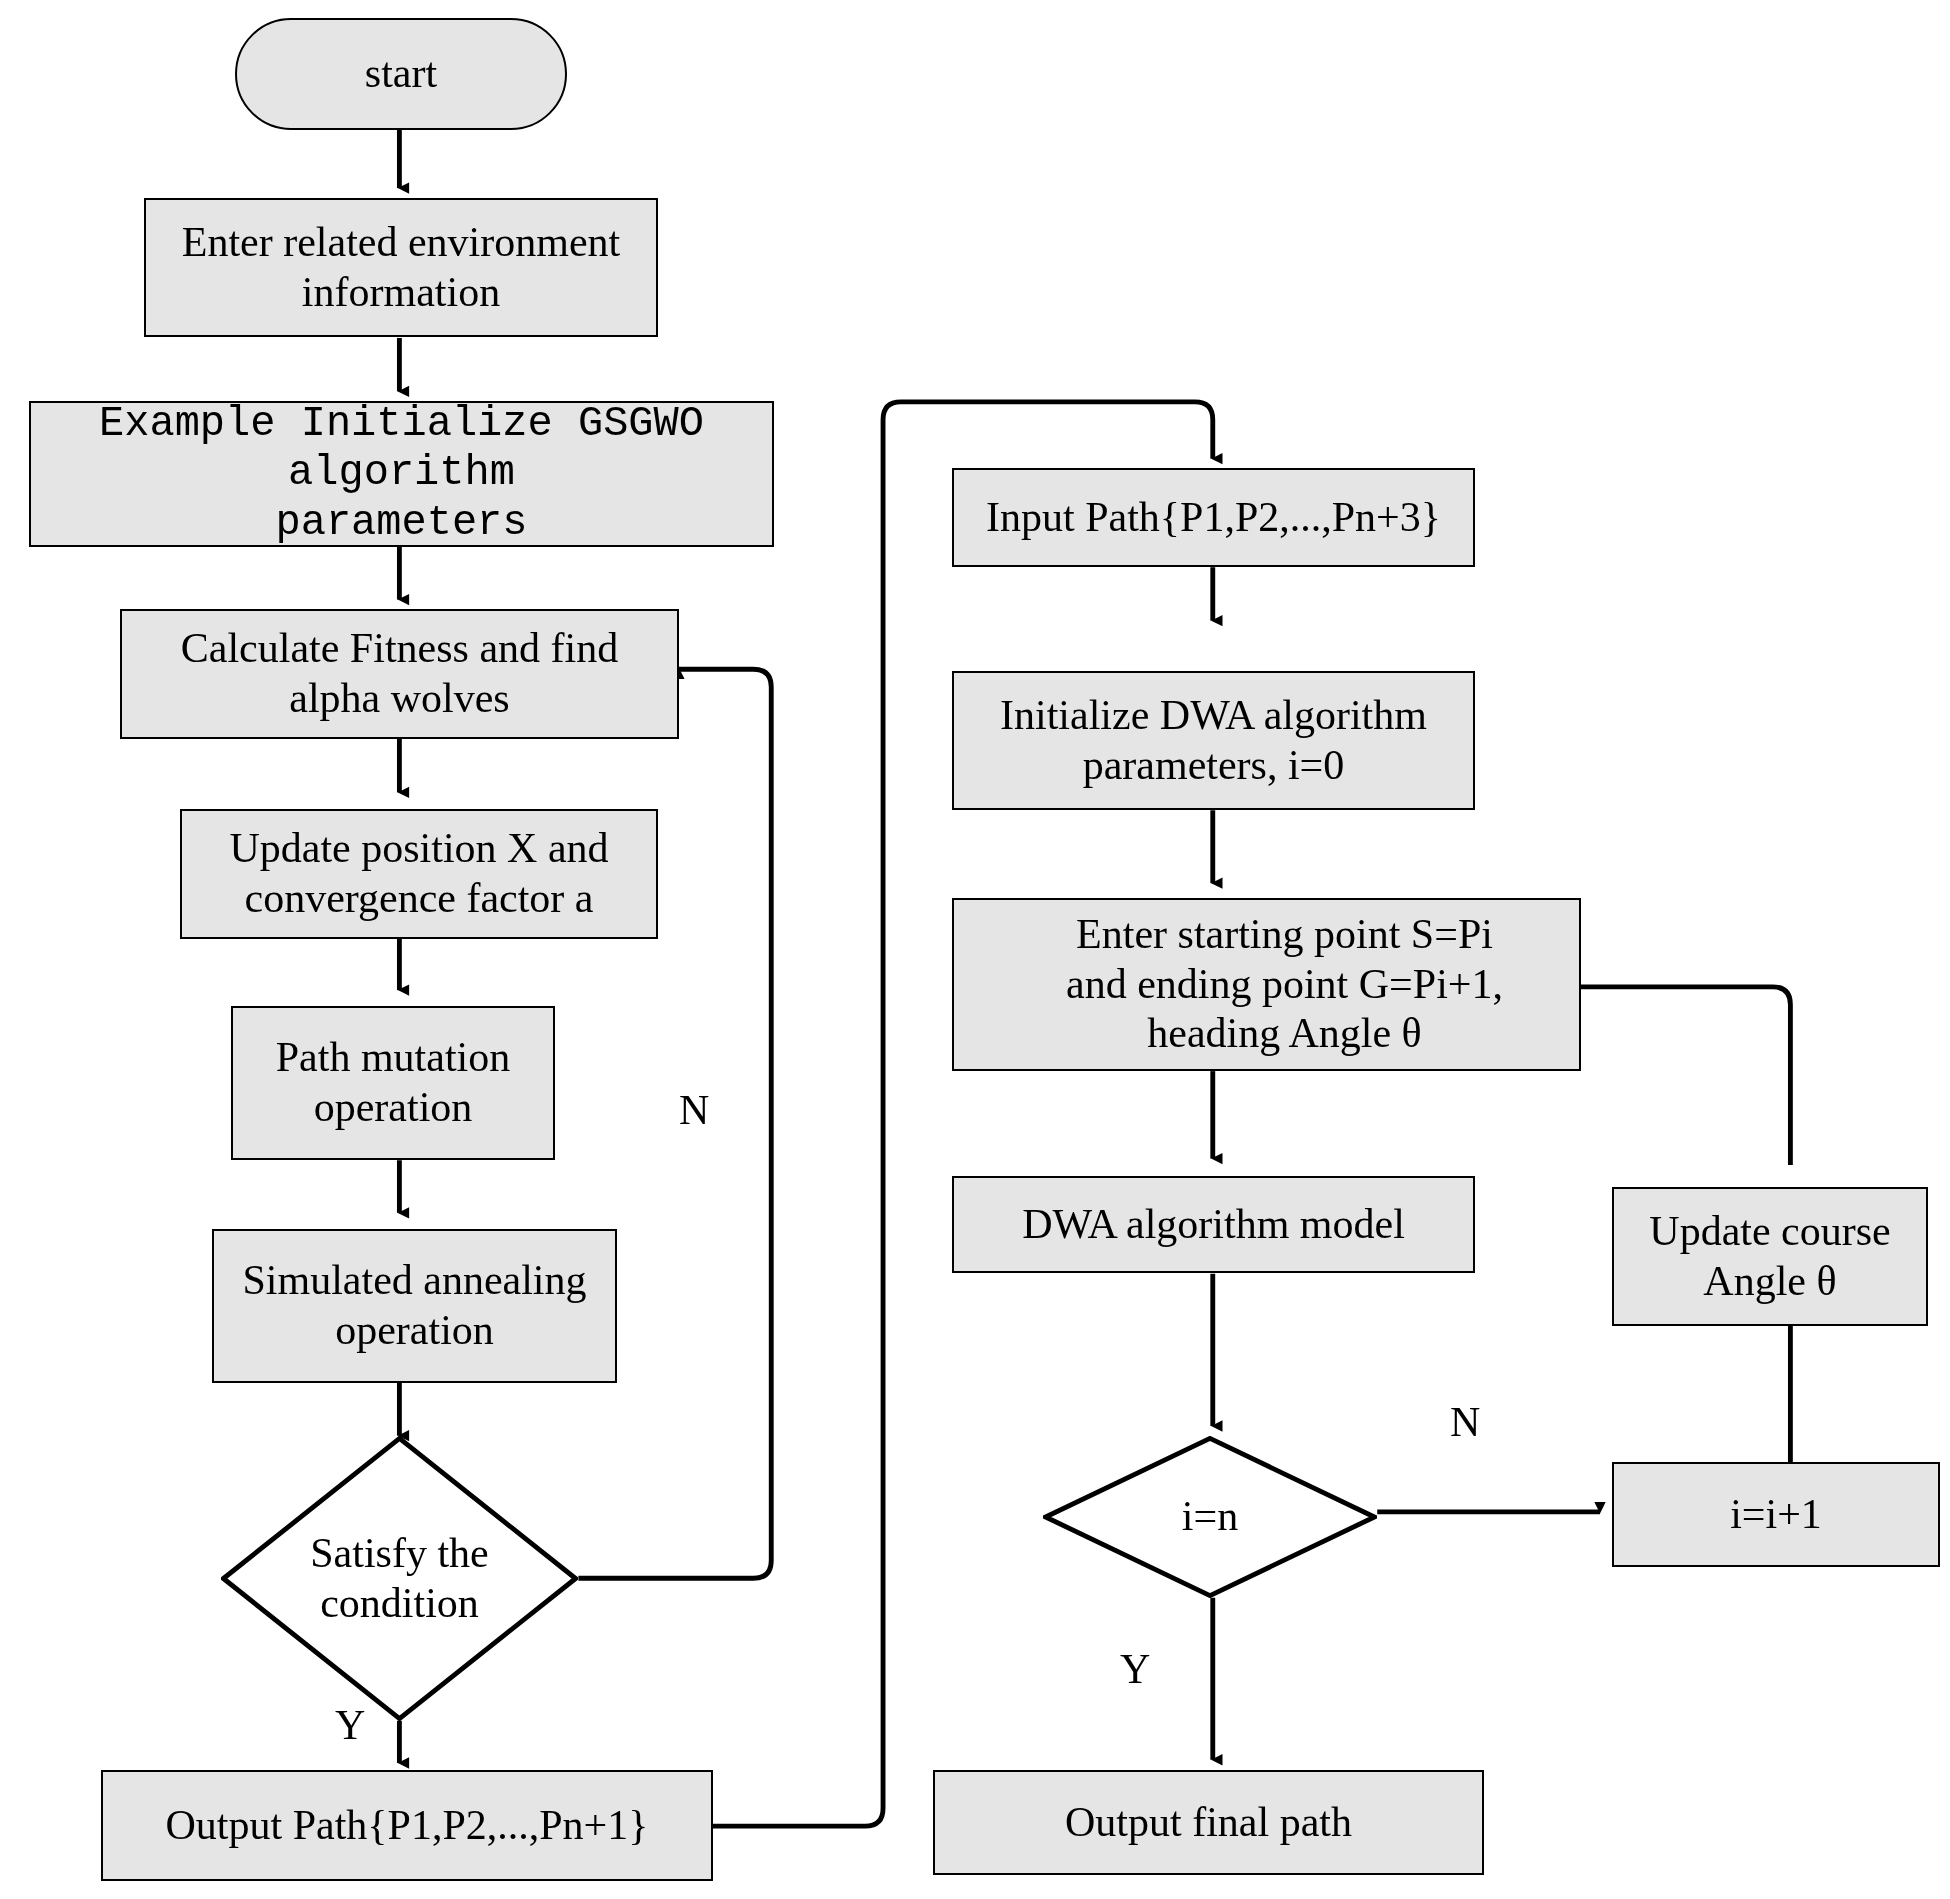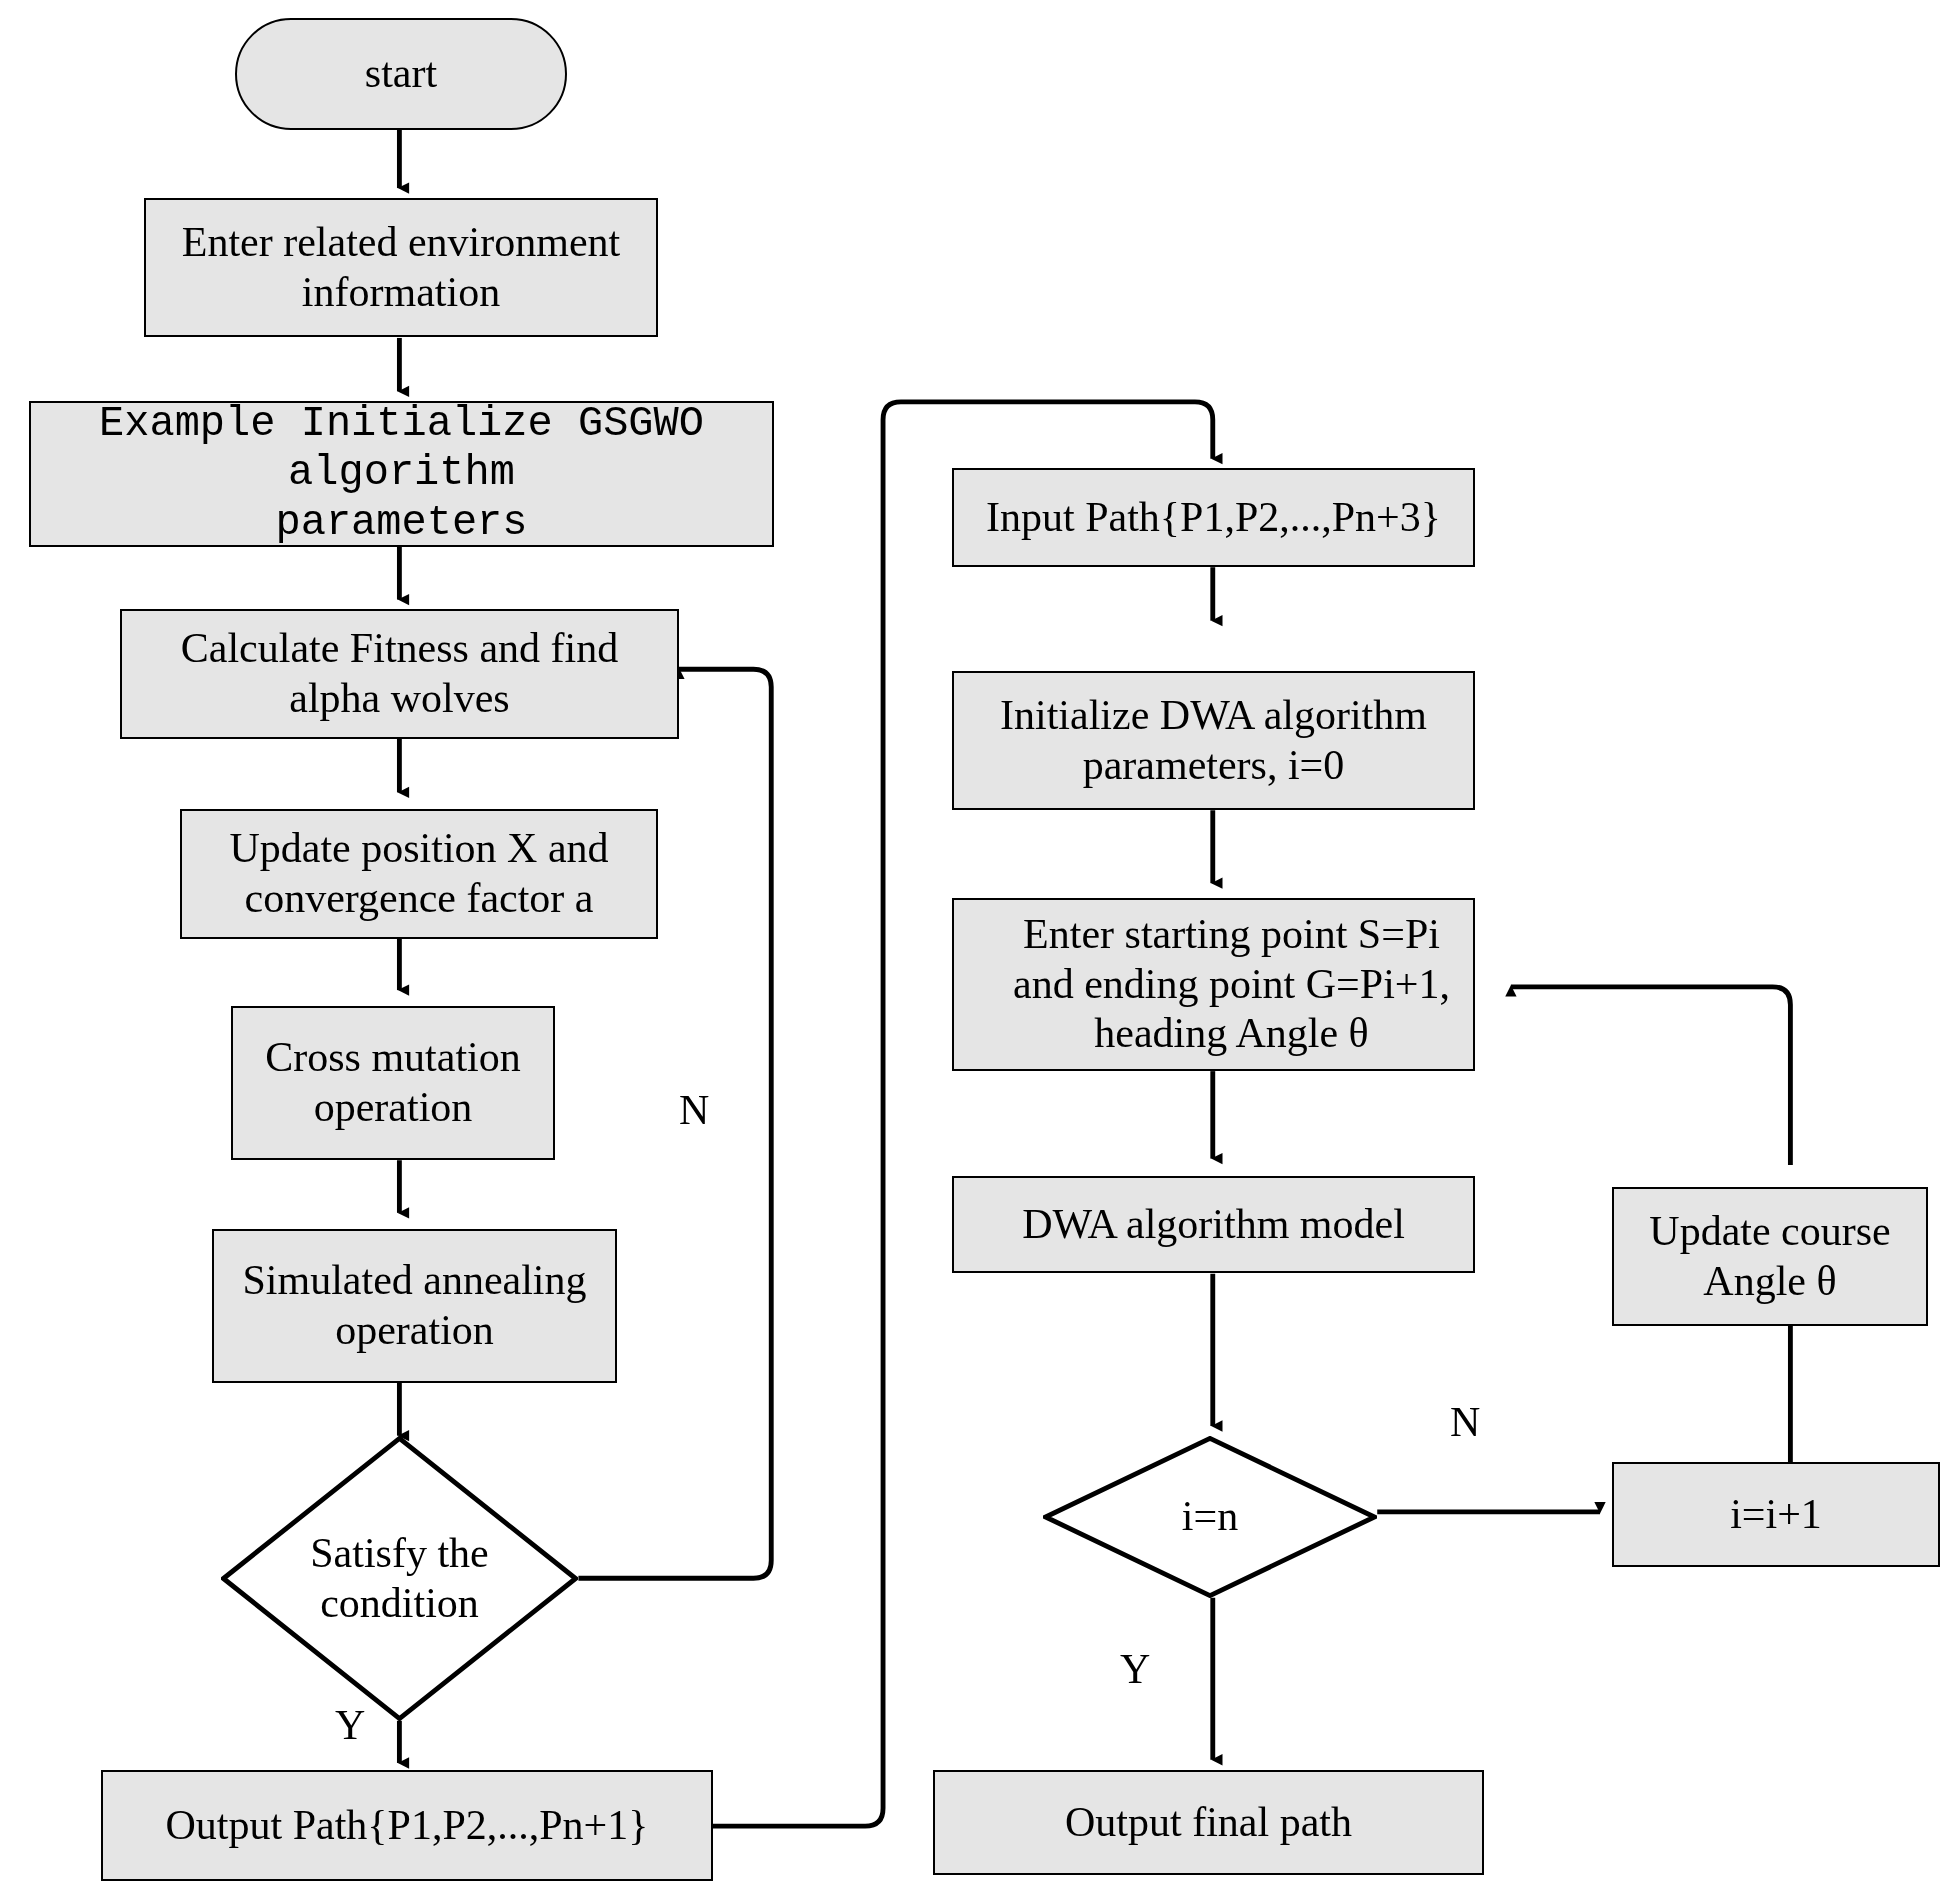--- a/index.html
+++ b/index.html
@@ -150,21 +150,21 @@
     <span class="nlabel">Calculate Fitness and find
 alpha wolves</span>
   </div>
 
   <div class="node fs-52" style="left:180px; top:809px; width:478px; height:130px;">
     <span class="nlabel">Update position X and
 convergence factor a</span>
   </div>
 
   <div class="node fs-52" style="left:231px; top:1006px; width:324px; height:154px;">
-    <span class="nlabel">Cross mutation
+    <span class="nlabel">Path mutation
 operation</span>
   </div>
 
   <div class="node fs-52" style="left:212px; top:1229px; width:405px; height:154px;justify-content:center;">
     <span class="nlabel">Simulated annealing
 operation</span>
   </div>
 
   <div class="diamond-wrap" style="left:221px; top:1436px; width:357px; height:285px;">
     <svg width="357" height="285" viewBox="0 0 441 352" xmlns="http://www.w3.org/2000/svg">
@@ -184,21 +184,21 @@
 
   <div class="node fs-52" style="left:952px; top:468px; width:523px; height:99px;">
     <span class="nlabel">Input Path{P1,P2,...,Pn+3}</span>
   </div>
 
   <div class="node fs-52" style="left:952px; top:671px; width:523px; height:139px;">
     <span class="nlabel">Initialize DWA algorithm
 parameters, i=0</span>
   </div>
 
-  <div class="node fs-52" style="left:952px; top:898px; width:523px; height:173px;padding-left:36px;">
+  <div class="node fs-52" style="left:952px; top:898px; width:629px; height:173px;padding-left:36px;">
     <span class="nlabel">Enter starting point S=Pi
 and ending point G=Pi+1,
 heading Angle θ</span>
   </div>
 
   <div class="node fs-52" style="left:952px; top:1176px; width:523px; height:97px;">
     <span class="nlabel">DWA algorithm model</span>
   </div>
 
   <div class="diamond-wrap" style="left:1043px; top:1436px; width:334px; height:162px;">

